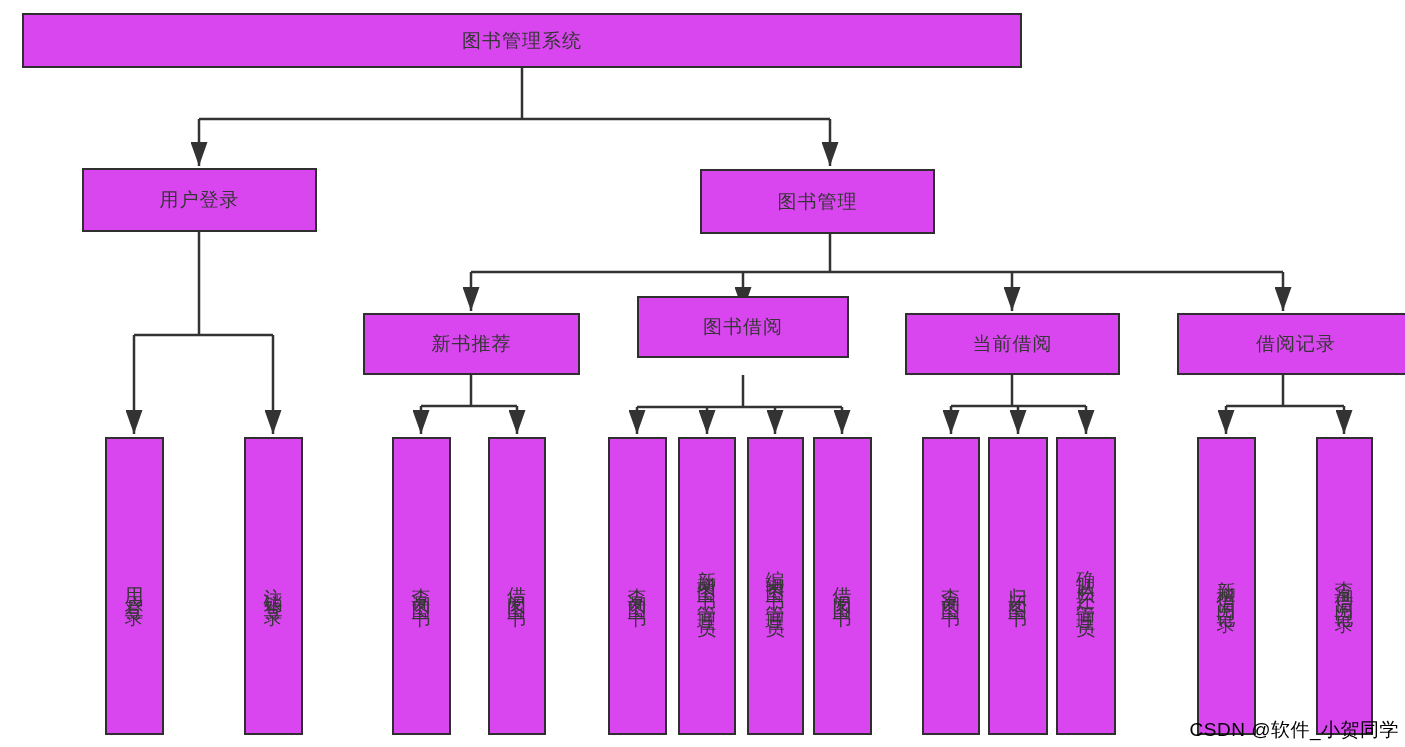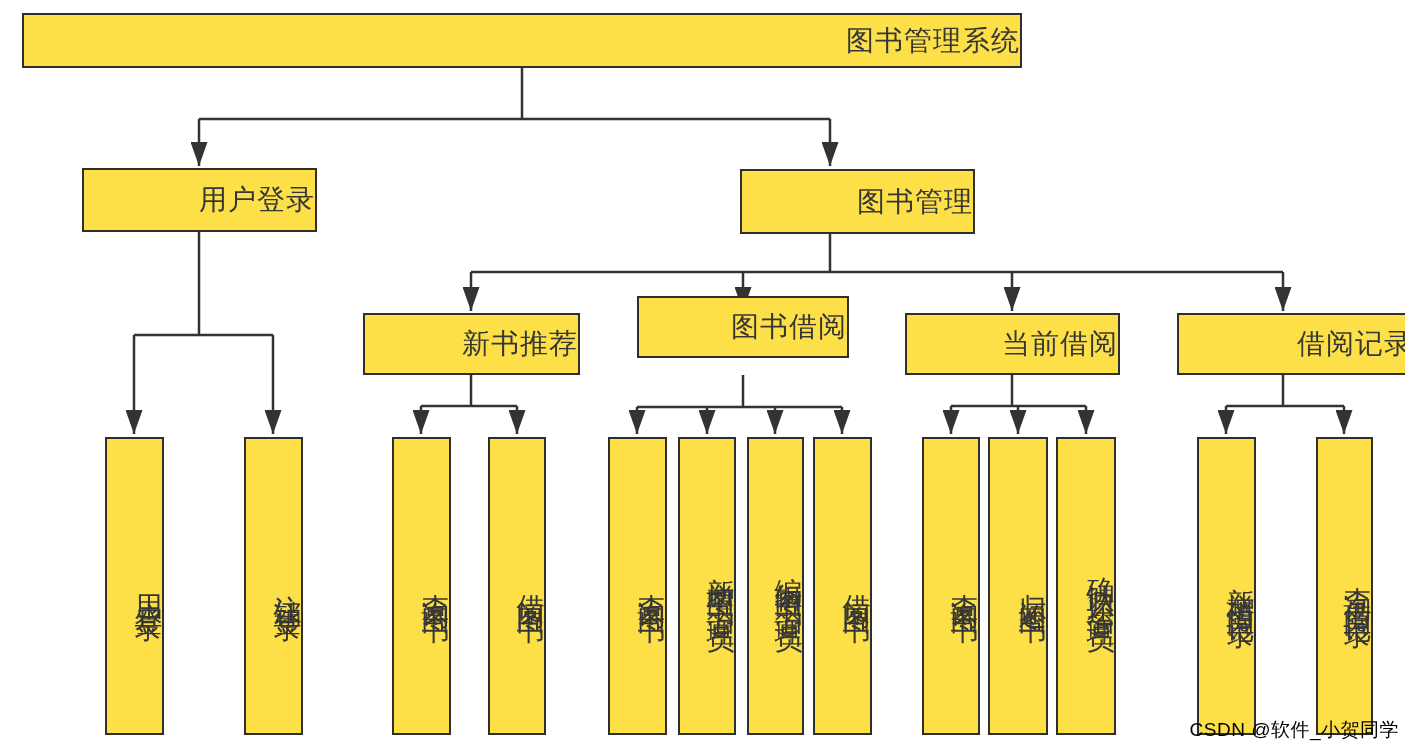--- a/index.html
+++ b/index.html
@@ -14,26 +14,26 @@
   svg.connectors {
     position: absolute;
     left: 0; top: 0;
     width: 1405px; height: 747px;
     z-index: 1;
   }
   .node {
     position: absolute;
     box-sizing: border-box;
     border: 2.5px solid #2f2f2f;
-    background: #fde047;
+    background: #d946ef;
     display: flex;
     align-items: center;
-    justify-content: flex-end;
+    justify-content: center;
     color: #363636;
-    font-size: 28px;
+    font-size: 19px;
     z-index: 2;
     letter-spacing: 1px;
   }
   .leaf span {
     writing-mode: vertical-rl;
     text-orientation: mixed;
     letter-spacing: 7px;
     line-height: 1;
     white-space: nowrap;
   }
@@ -102,21 +102,21 @@
     </g>
   </svg>
 
   <div class="node" style="left:22px; top:13px; width:1000px; height:55px;">
     <span>图书管理系统</span>
   </div>
 
   <div class="node" style="left:82px; top:168px; width:235px; height:64px;">
     <span>用户登录</span>
   </div>
-  <div class="node" style="left:740px; top:169px; width:235px; height:65px;">
+  <div class="node" style="left:700px; top:169px; width:235px; height:65px;">
     <span>图书管理</span>
   </div>
 
   <div class="node" style="left:363px; top:313px; width:217px; height:62px;">
     <span>新书推荐</span>
   </div>
   <div class="node" style="left:637px; top:296px; width:212px; height:62px;">
     <span>图书借阅</span>
   </div>
   <div class="node" style="left:905px; top:313px; width:215px; height:62px;">

